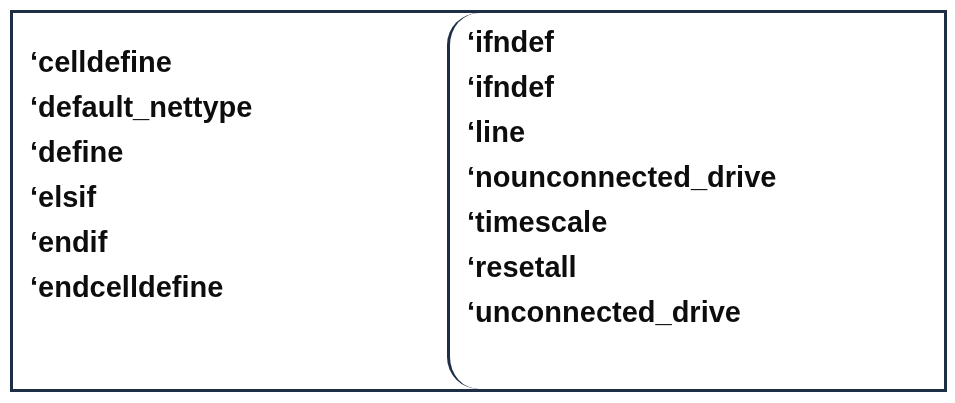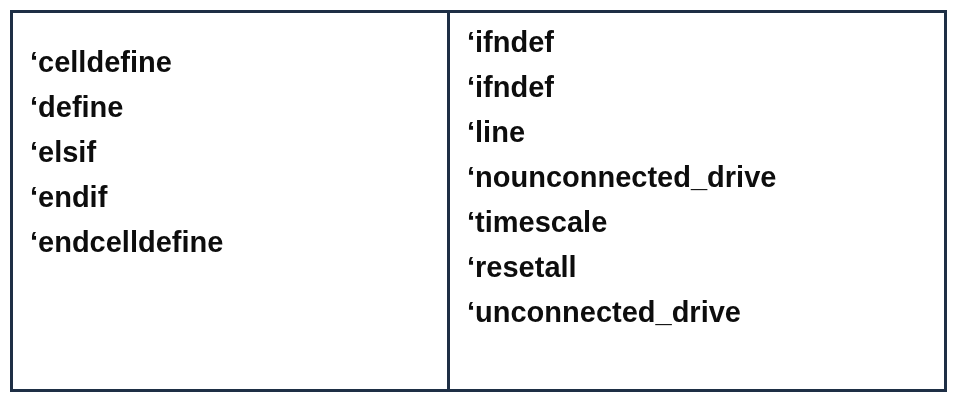--- a/index.html
+++ b/index.html
@@ -31,39 +31,41 @@
     overflow: hidden;
   }
   .col-left {
     width: 434px;
     flex: 0 0 434px;
     margin-top: 20px;
   }
   .col-right {
     flex: 1 1 auto;
     border-left: 3px solid var(--border-color);
+    border-radius: 32px;
   }
   .directive-item {
     display: block;
     font-size: 29px;
     font-weight: bold;
     color: var(--text-color);
     line-height: 45px;
     white-space: nowrap;
     letter-spacing: 0px;
   }
 </style>
 </head>
 <body>
 
 <div class="directives-table">
   <div class="col col-left">
 
       <span class="directive-item">‘celldefine</span>
 
+      <span class="directive-item">‘default_nettype</span>
 
       <span class="directive-item">‘define</span>
 
 
       <span class="directive-item">‘elsif</span>
 
       <span class="directive-item">‘endif</span>
 
       <span class="directive-item">‘endcelldefine</span>
 

